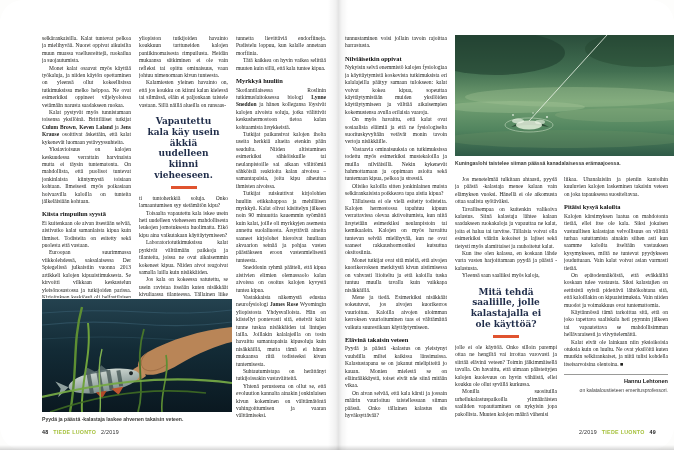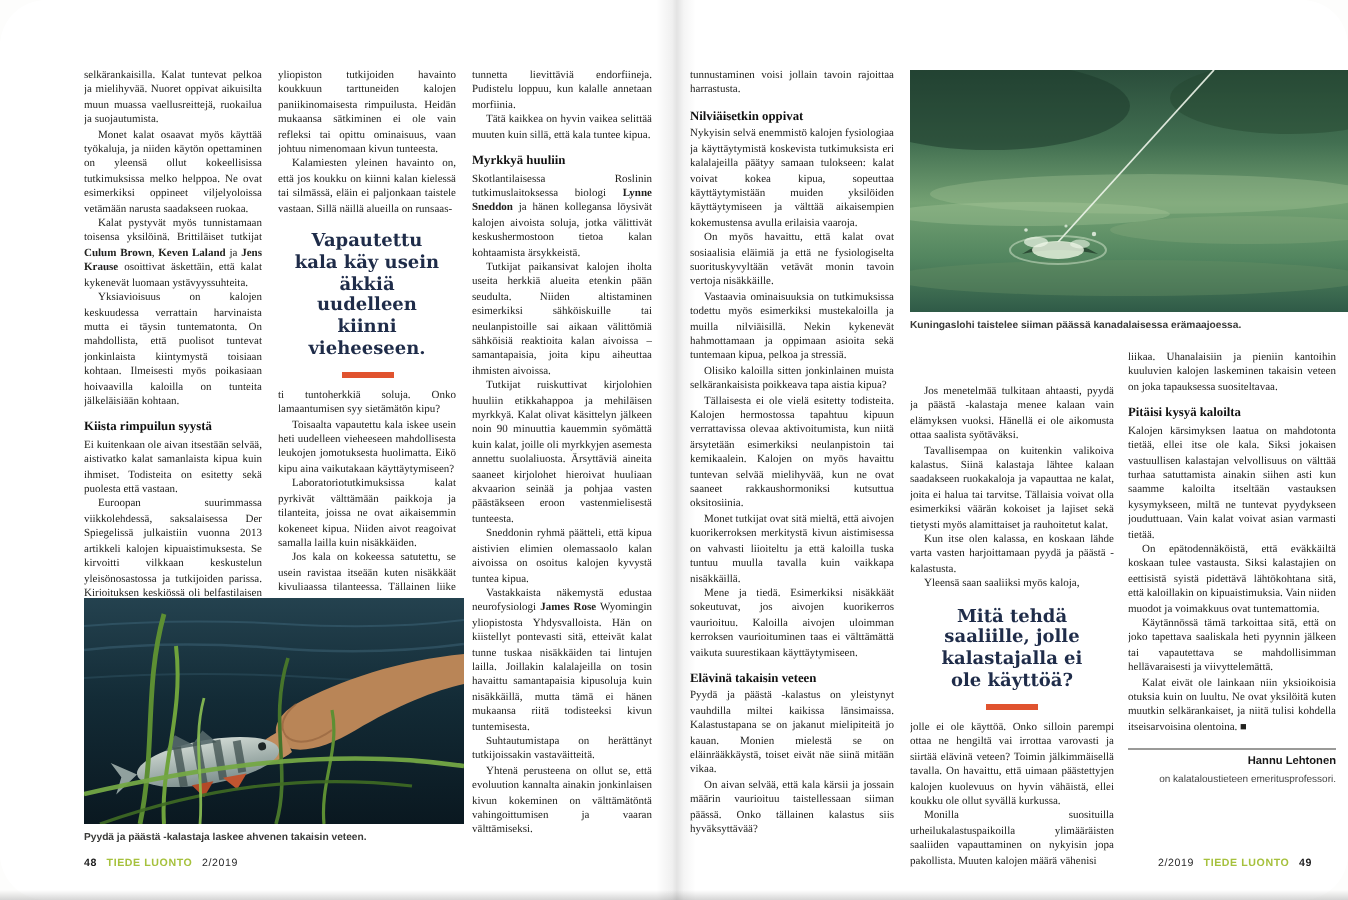--- a/index.html
+++ b/index.html
@@ -161,21 +161,21 @@
       <ellipse cx="74" cy="90" rx="13" ry="4.5" fill="#e4f0dc" opacity="0.85"></ellipse>
       <ellipse cx="63" cy="86" rx="6" ry="2.6" fill="#eef6e8" opacity="0.7"></ellipse>
       <ellipse cx="85" cy="87" rx="5" ry="2.2" fill="#eef6e8" opacity="0.6"></ellipse>
       <circle cx="92" cy="82" r="1.1" fill="#f2f8ee" opacity="0.8"></circle>
       <circle cx="58" cy="80" r="0.9" fill="#f2f8ee" opacity="0.8"></circle>
       <circle cx="78" cy="78" r="0.8" fill="#f2f8ee" opacity="0.7"></circle>
     </svg>
   </div>
   <div class="caption" style="left:455px;top:160px;width:212px">Kuningaslohi taistelee siiman päässä kanadalaisessa erämaajoessa.</div>
 
-  <div class="col" style="left:455px;top:193px;width:102px;height:250px">
+  <div class="col" style="left:455px;top:176px;width:102px;height:250px">
       <p class="ind">Jos menetelmää tulkitaan ahtaasti, pyydä ja päästä -kalastaja menee kalaan vain elämyksen vuoksi. Hänellä ei ole aikomusta ottaa saalista syötäväksi.</p>
       <p class="ind">Tavallisempaa on kuitenkin valikoiva kalastus. Siinä kalastaja lähtee kalaan saadakseen ruokakaloja ja vapauttaa ne kalat, joita ei halua tai tarvitse. Tällaisia voivat olla esimerkiksi väärän kokoiset ja lajiset sekä tietysti myös alamittaiset ja rauhoitetut kalat.</p>
       <p class="ind">Kun itse olen kalassa, en koskaan lähde varta vasten harjoittamaan pyydä ja päästä -kalastusta.</p>
       <p class="ind">Yleensä saan saaliiksi myös kaloja,</p>
       <div class="pq">
         <div class="pq-text">Mitä tehdä saaliille, jolle kalastajalla ei ole käyttöä?</div>
         <div class="pq-bar"></div>
       </div>
       <p>jolle ei ole käyttöä. Onko silloin parempi ottaa ne hengiltä vai irrottaa varovasti ja siirtää elävinä veteen? Toimin jälkimmäisellä tavalla. On havaittu, että uimaan päästettyjen kalojen kuolevuus on hyvin vähäistä, ellei koukku ole ollut syvällä kurkussa.</p>
       <p class="ind">Monilla suosituilla urheilukalastuspaikoilla ylimääräisten saaliiden vapauttaminen on nykyisin jopa pakollista. Muuten kalojen määrä vähenisi</p>

